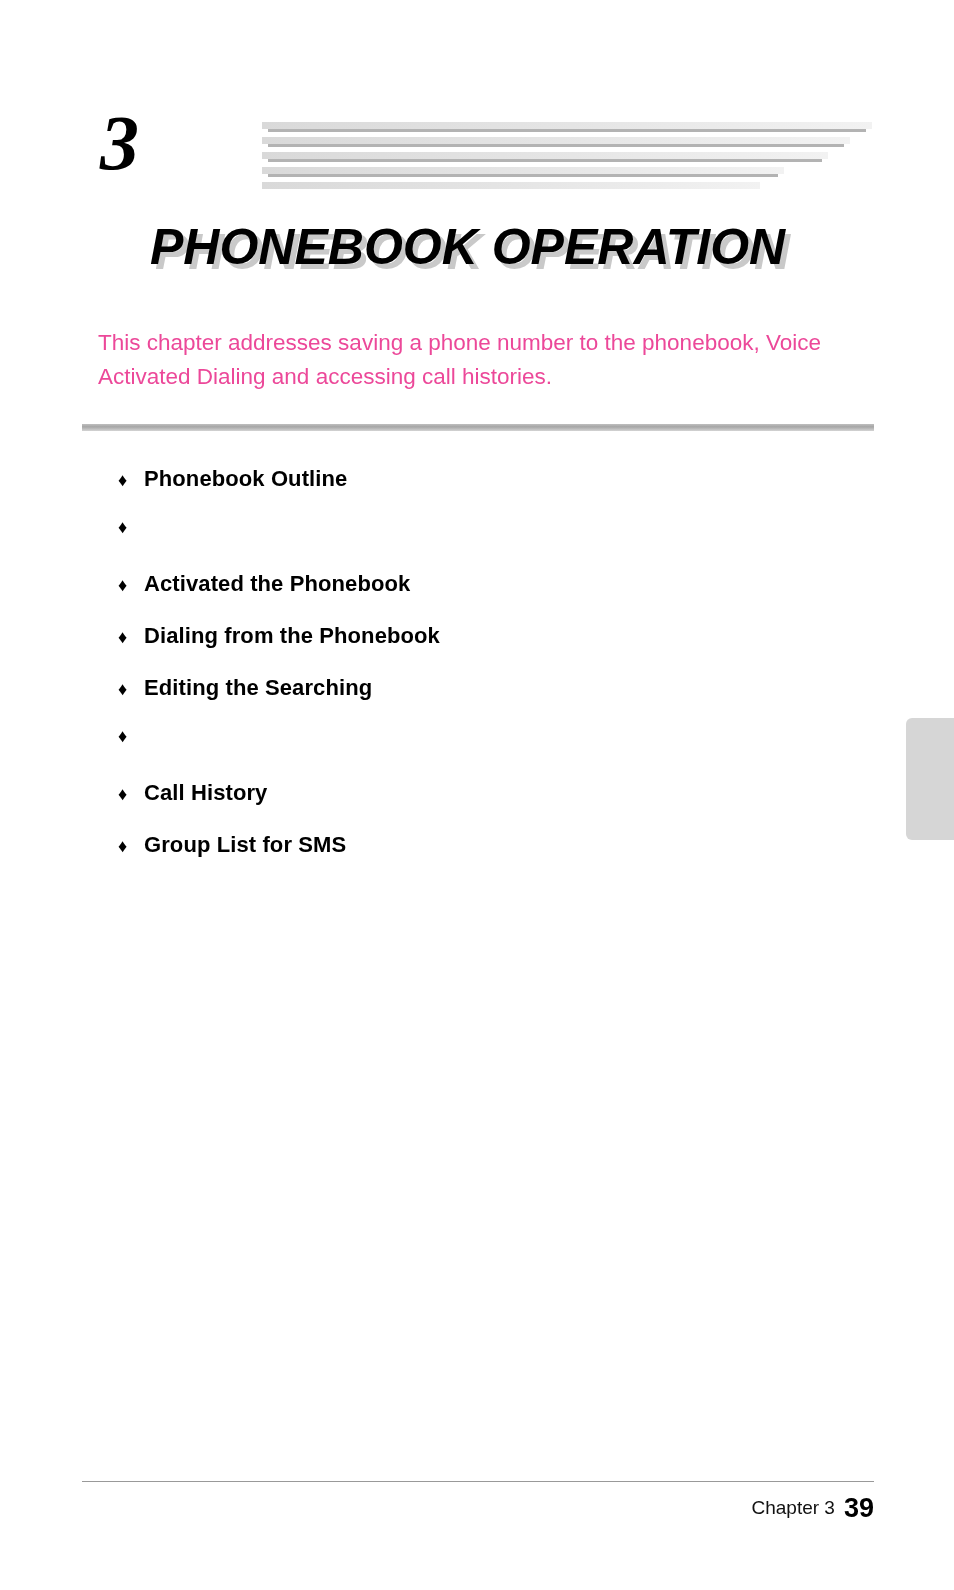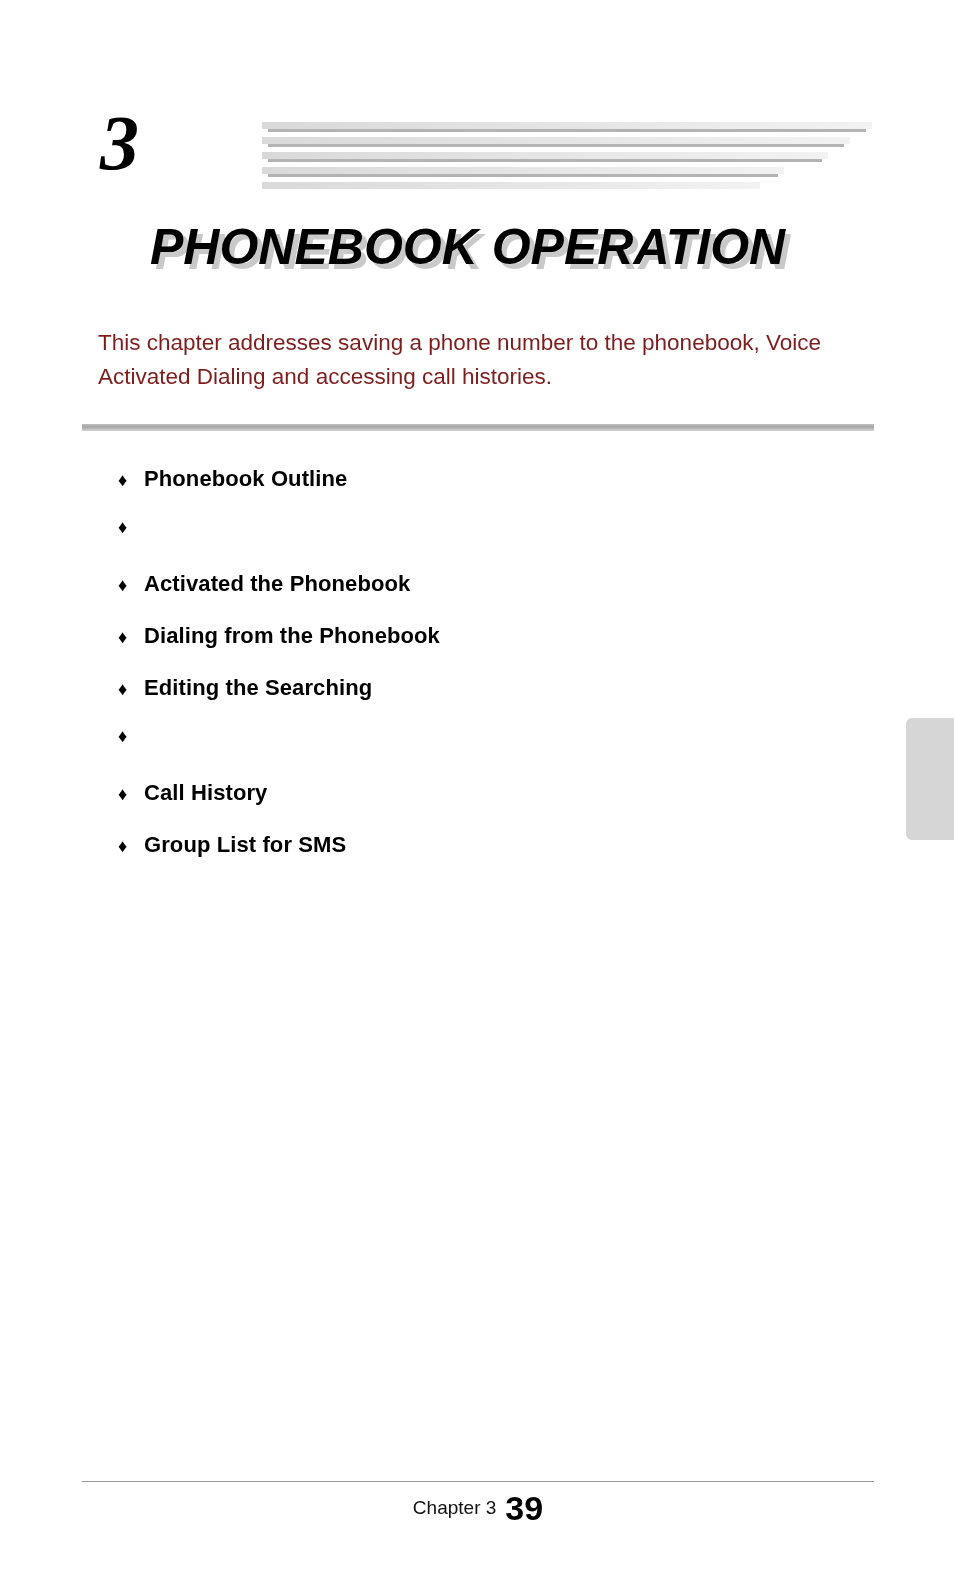--- a/index.html
+++ b/index.html
@@ -82,21 +82,21 @@
   }
 
   
   .intro {
     position: absolute;
     left: 98px;
     top: 326px;
     width: 790px;
     font-size: 22.5px;
     line-height: 34px;
-    color: #7f1d1d;
+    color: #ec4899;
   }
 
   
   .rule {
     position: absolute;
     left: 82px;
     top: 424px;
     width: 792px;
     height: 7px;
     background: linear-gradient(to bottom, #bfbfbf 0%, #a6a6a6 40%, #d4d4d4 100%);
@@ -150,29 +150,29 @@
     background: #999999;
   }
   .footer {
     position: absolute;
     left: 82px;
     top: 1488px;
     width: 792px;
     height: 40px;
     display: flex;
     align-items: center;
-    justify-content: center;
+    justify-content: flex-end;
     gap: 9px;
   }
   .footer-chapter {
     font-size: 19px;
     color: #111;
   }
   .footer-page {
-    font-size: 34px;
+    font-size: 27px;
     font-weight: bold;
     color: #000;
   }
 </style>
 </head>
 <body>
 
 <div class="page">
 
   <div class="chapter-number">3</div>

